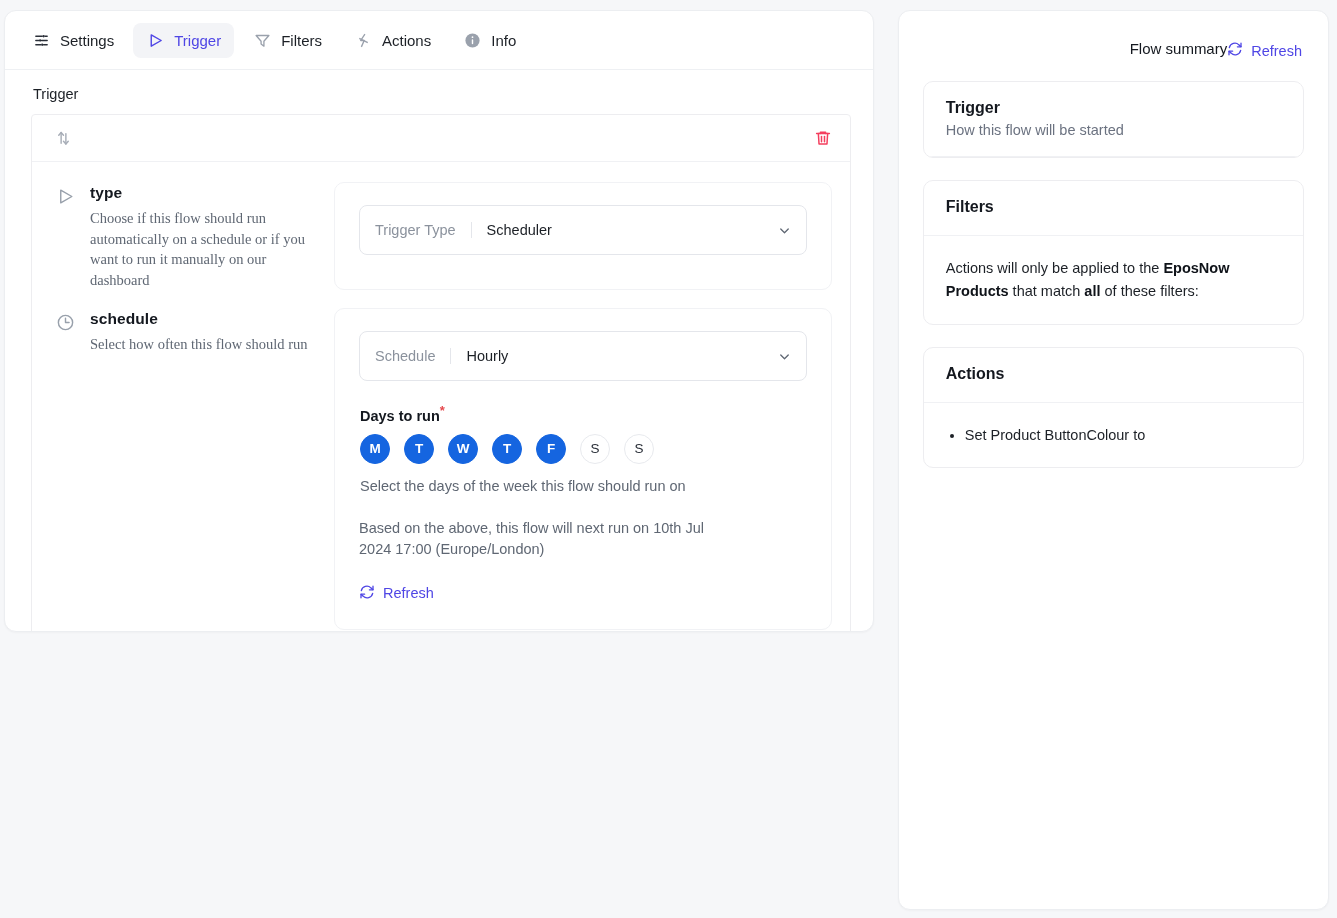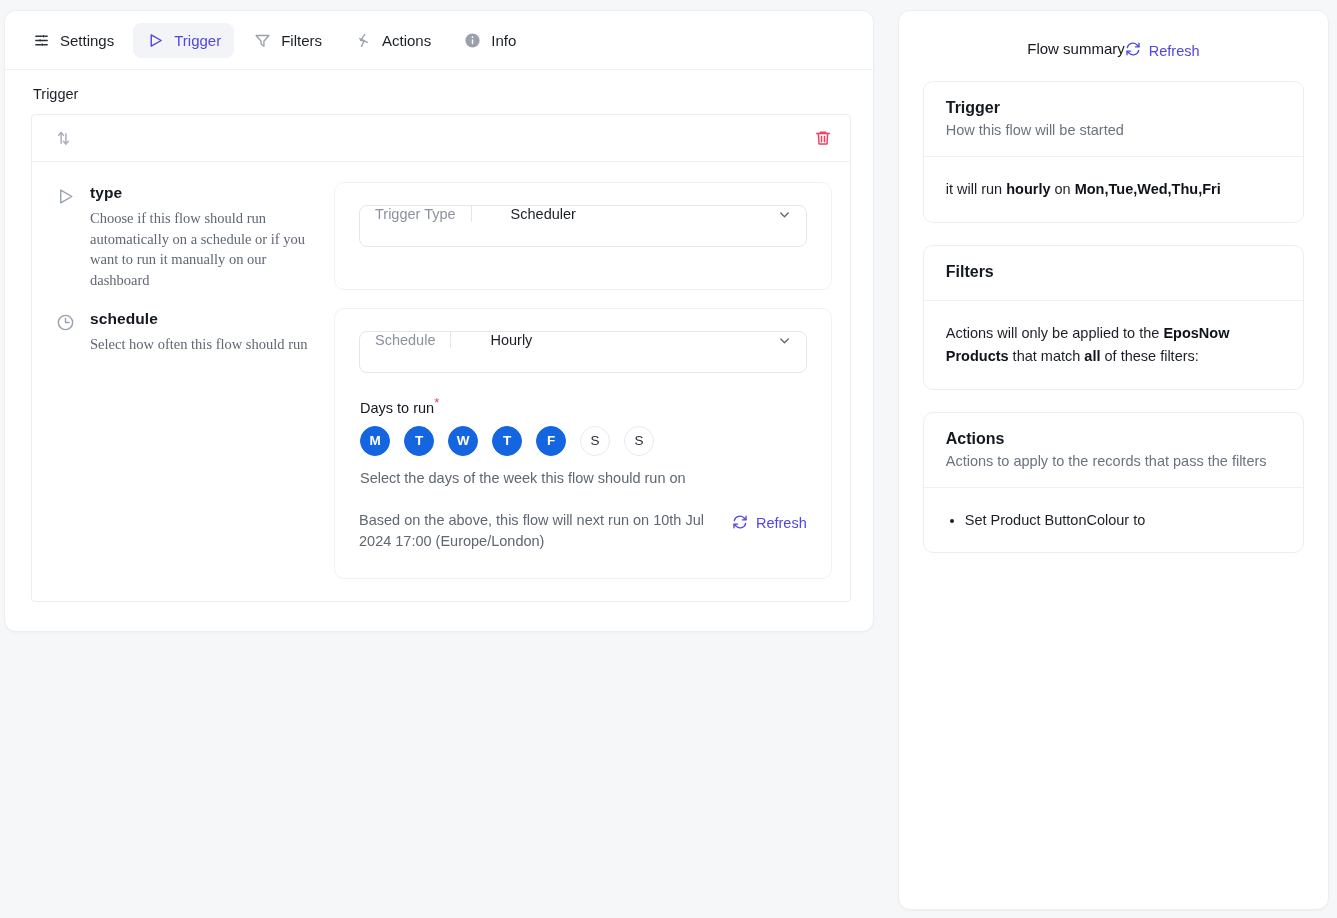--- a/index.html
+++ b/index.html
@@ -96,65 +96,64 @@
     flex: 1;
     border: 1px solid #f1f2f5;
     border-radius: 10px;
     padding: 22px 24px;
     min-height: 80px;
   }
   .field-box.tall { padding: 22px 24px 26px 24px; }
 
   .select-group {
     display: flex;
-    align-items: flex-start;
+    align-items: center;
     border: 1px solid #e4e6eb;
     border-radius: 8px;
-    height: 42px;
+    height: 50px;
     background: #fff;
     overflow: hidden;
-    gap: 24px;
   }
   .select-addon {
     display: flex; align-items: center;
     padding: 0 15px;
     font-size: 14.5px;
     color: #8b929d;
     border-right: 1px solid #e4e6eb;
     white-space: nowrap;
   }
   .select-value {
     flex: 1;
     display: flex; align-items: center; justify-content: space-between;
     padding: 0 14px 0 15px;
     font-size: 14.5px;
     color: #1c2026;
     cursor: pointer;
   }
   .chev { color: #6b7280; display: flex; align-items: center; }
 
   .days-label {
-    font-size: 14.5px; font-weight: 400; color: #14181f;
+    font-size: 14.5px; font-weight: 700; color: #14181f;
     margin: 22px 0 10px 1px;
   }
   .req { color: #e5484d; font-size: 13px; vertical-align: super; }
   .days { display: flex; gap: 14px; margin: 0 0 4px 1px; }
   .day {
     width: 30px; height: 30px; border-radius: 50%;
     display: flex; align-items: center; justify-content: center;
     font-size: 13.5px; font-weight: 700;
     cursor: pointer; user-select: none;
   }
   .day.on { background: #1565e0; color: #ffffff; border: 1px solid #1565e0; }
   .day.off { background: #ffffff; color: #2a2f38; border: 1px solid #e8eaee; font-weight: 400; }
   .days-help { font-size: 14.5px; color: #5f6773; margin: 14px 0 0 1px; }
 
   .next-run {
     display: flex; align-items: flex-start; justify-content: space-between;
-    margin-top: 24px; gap: 20px;
+    margin-top: 24px; gap: 20px; flex-direction: column;
   }
   .next-run-text {
     font-size: 14.5px; color: #5f6773; line-height: 21px; max-width: 370px;
   }
   .refresh-btn {
     display: flex; align-items: center; gap: 8px;
     color: #4f46e5; font-size: 14.5px; font-weight: 400;
     cursor: pointer; white-space: nowrap; padding-top: 4px;
   }
 
@@ -163,21 +162,21 @@
     width: 434px;
     background: #ffffff;
     border: 1px solid #eceef1;
     border-radius: 12px;
     height: 900px;
     box-shadow: 0 1px 2px rgba(16,24,40,0.03);
     padding: 26px 24px 20px 24px;
     overflow: hidden;
   }
   .summary-head {
-    display: flex; align-items: center; justify-content: center;
+    display: flex; align-items: center; justify-content: flex-end;
     margin-bottom: 21px; padding: 0 2px;
   }
   .summary-title { font-size: 15px; color: #14181f; }
 
   .sum-card {
     border: 1px solid #ededf0;
     border-radius: 10px;
     margin-bottom: 22px;
     overflow: hidden;
     background: #fff;
@@ -404,37 +403,35 @@
         </span>
         <span>Refresh</span>
       </div>
     </div>
 
     <div class="sum-card">
       <div class="sum-card-head">
         <p class="sum-card-title">Trigger</p>
         <p class="sum-card-sub">How this flow will be started</p>
       </div>
-      <div class="sum-card-body">it will run <b>hourly</b> on <b>Mon,Tue,Wed,Thu,Fri</b></div>
     </div>
 
 
     <div class="sum-card">
       <div class="sum-card-head">
         <p class="sum-card-title">Filters</p>
       </div>
       <div class="sum-card-body">
         <div>Actions will only be applied to the <b>EposNow Products</b> that match <b>all</b> of these filters:</div>
       </div>
     </div>
 
     <div class="sum-card">
       <div class="sum-card-head">
         <p class="sum-card-title">Actions</p>
-        <p class="sum-card-sub">Actions to apply to the records that pass the filters</p>
       </div>
       <div class="sum-card-body">
         <ul class="sum-list">
           <li>Set Product ButtonColour to</li>
         </ul>
       </div>
     </div>
 
   </div>
 </div>

